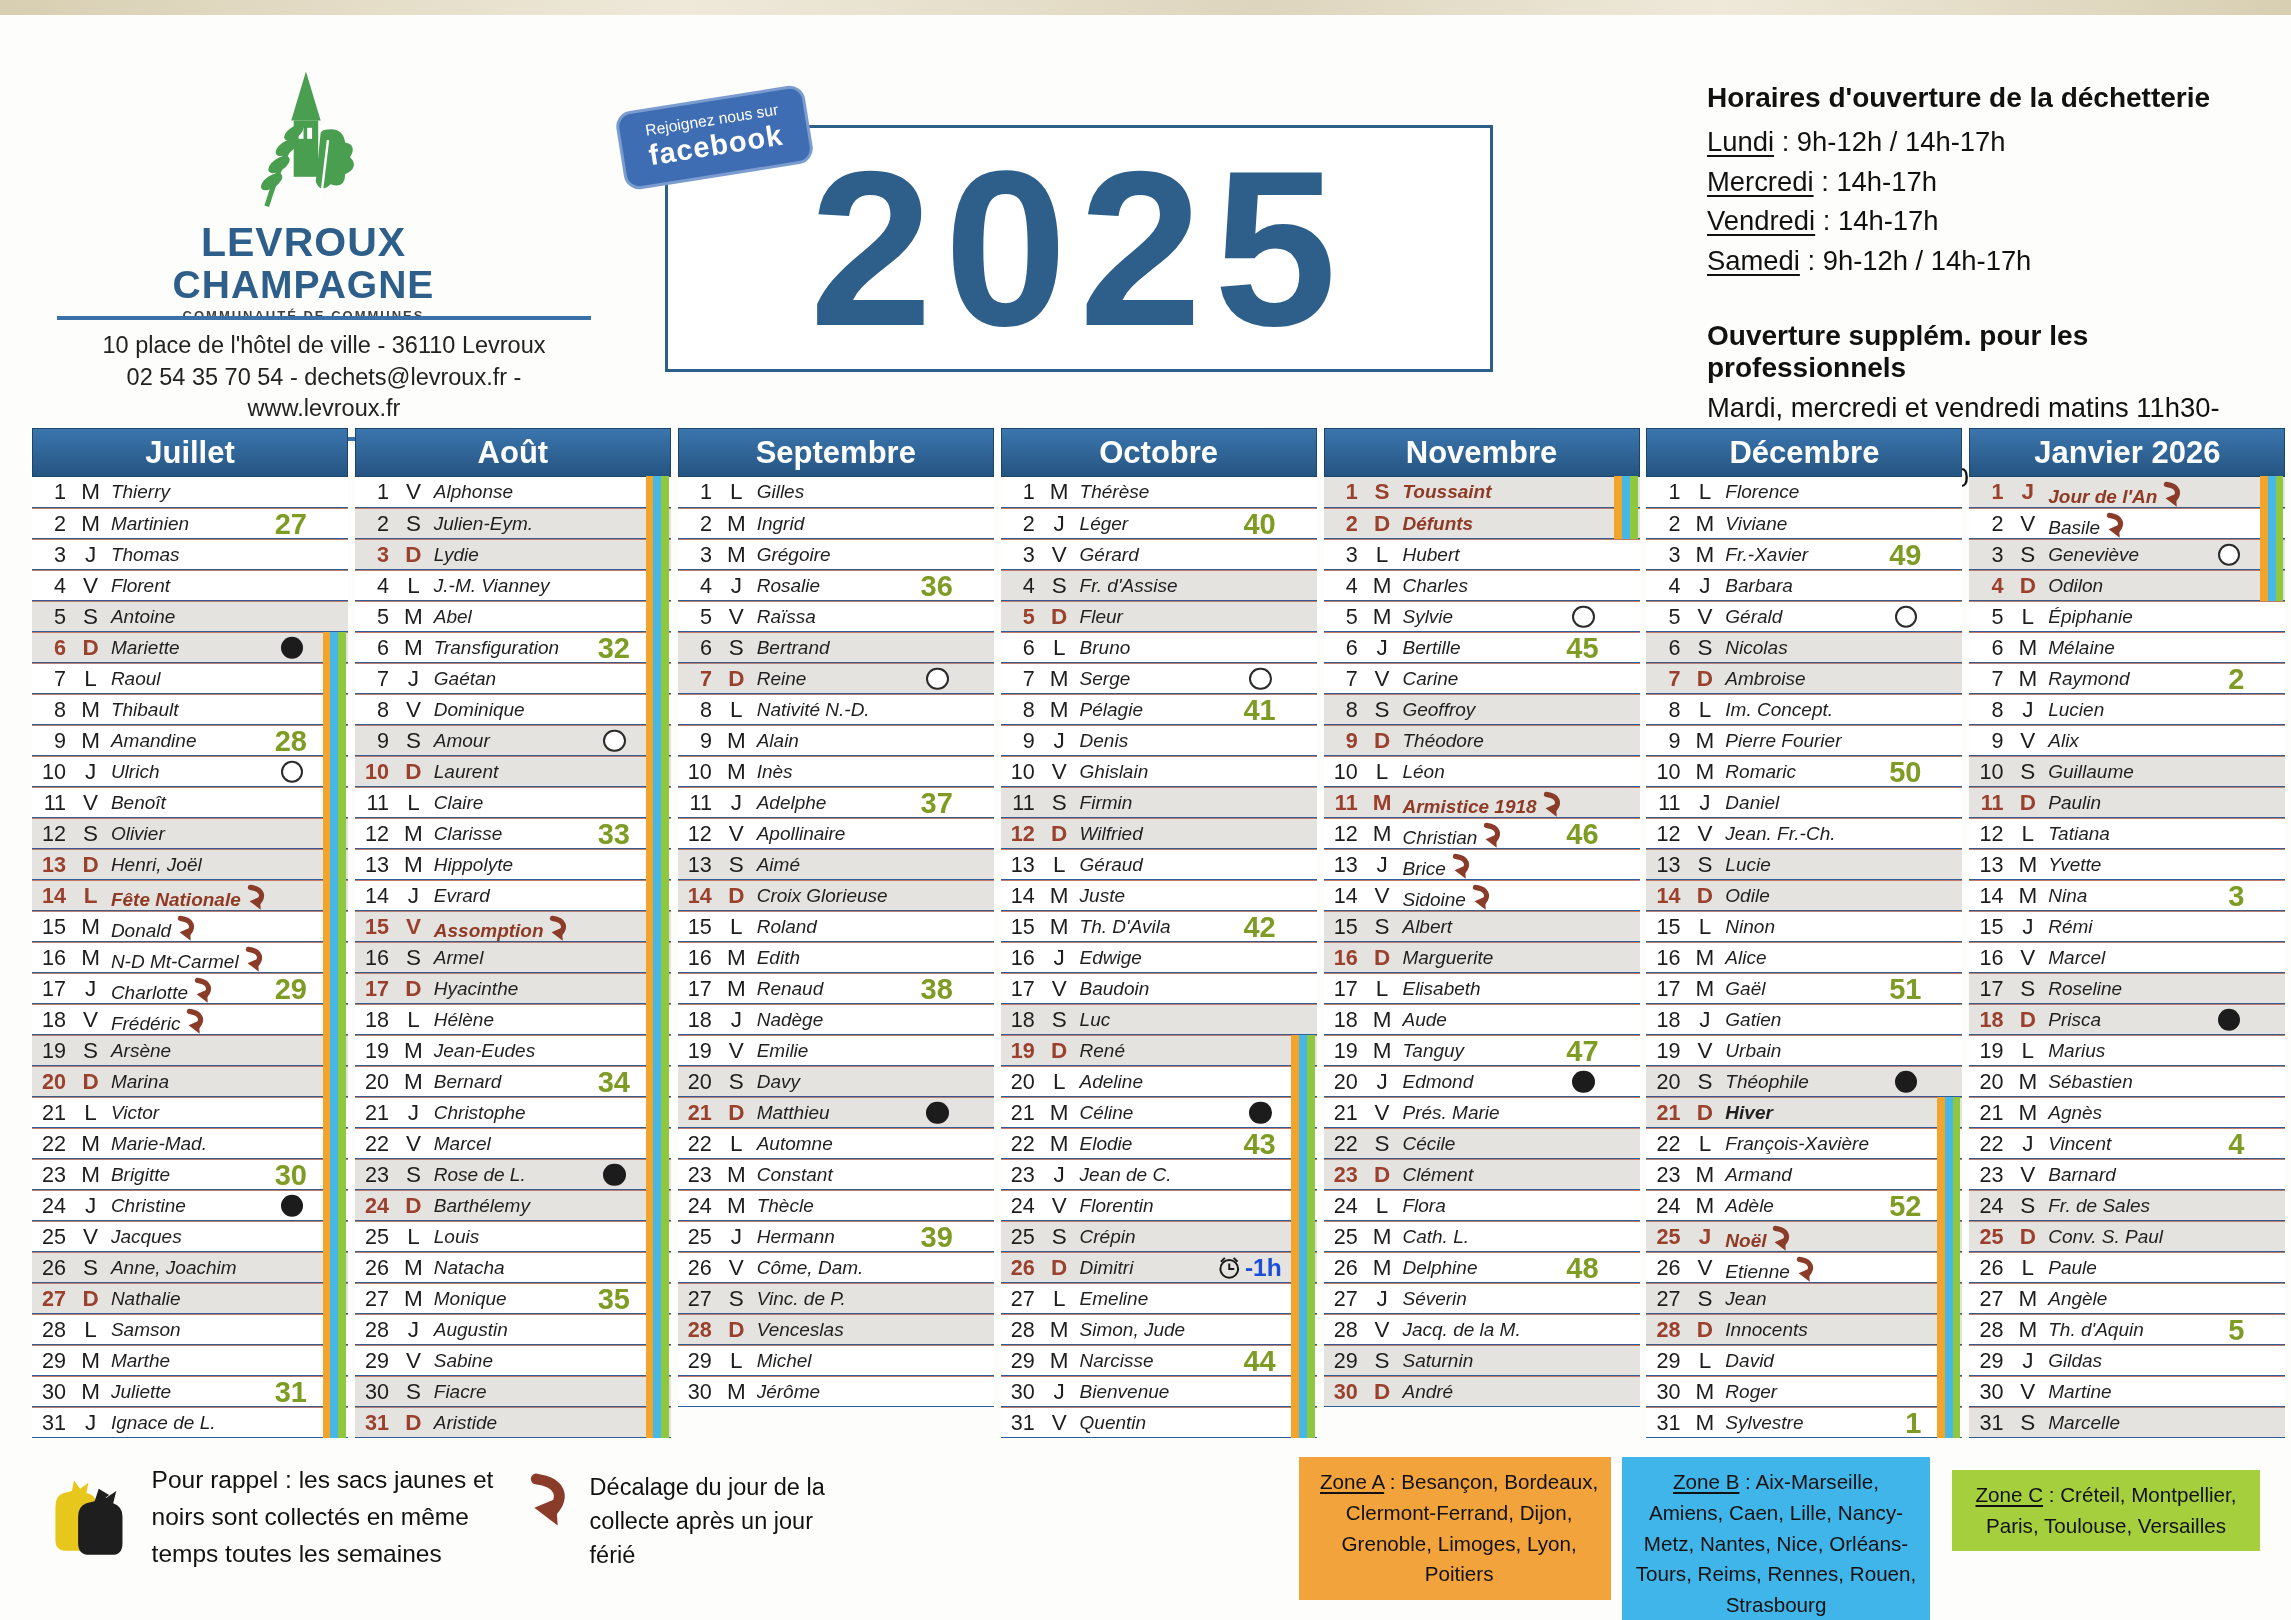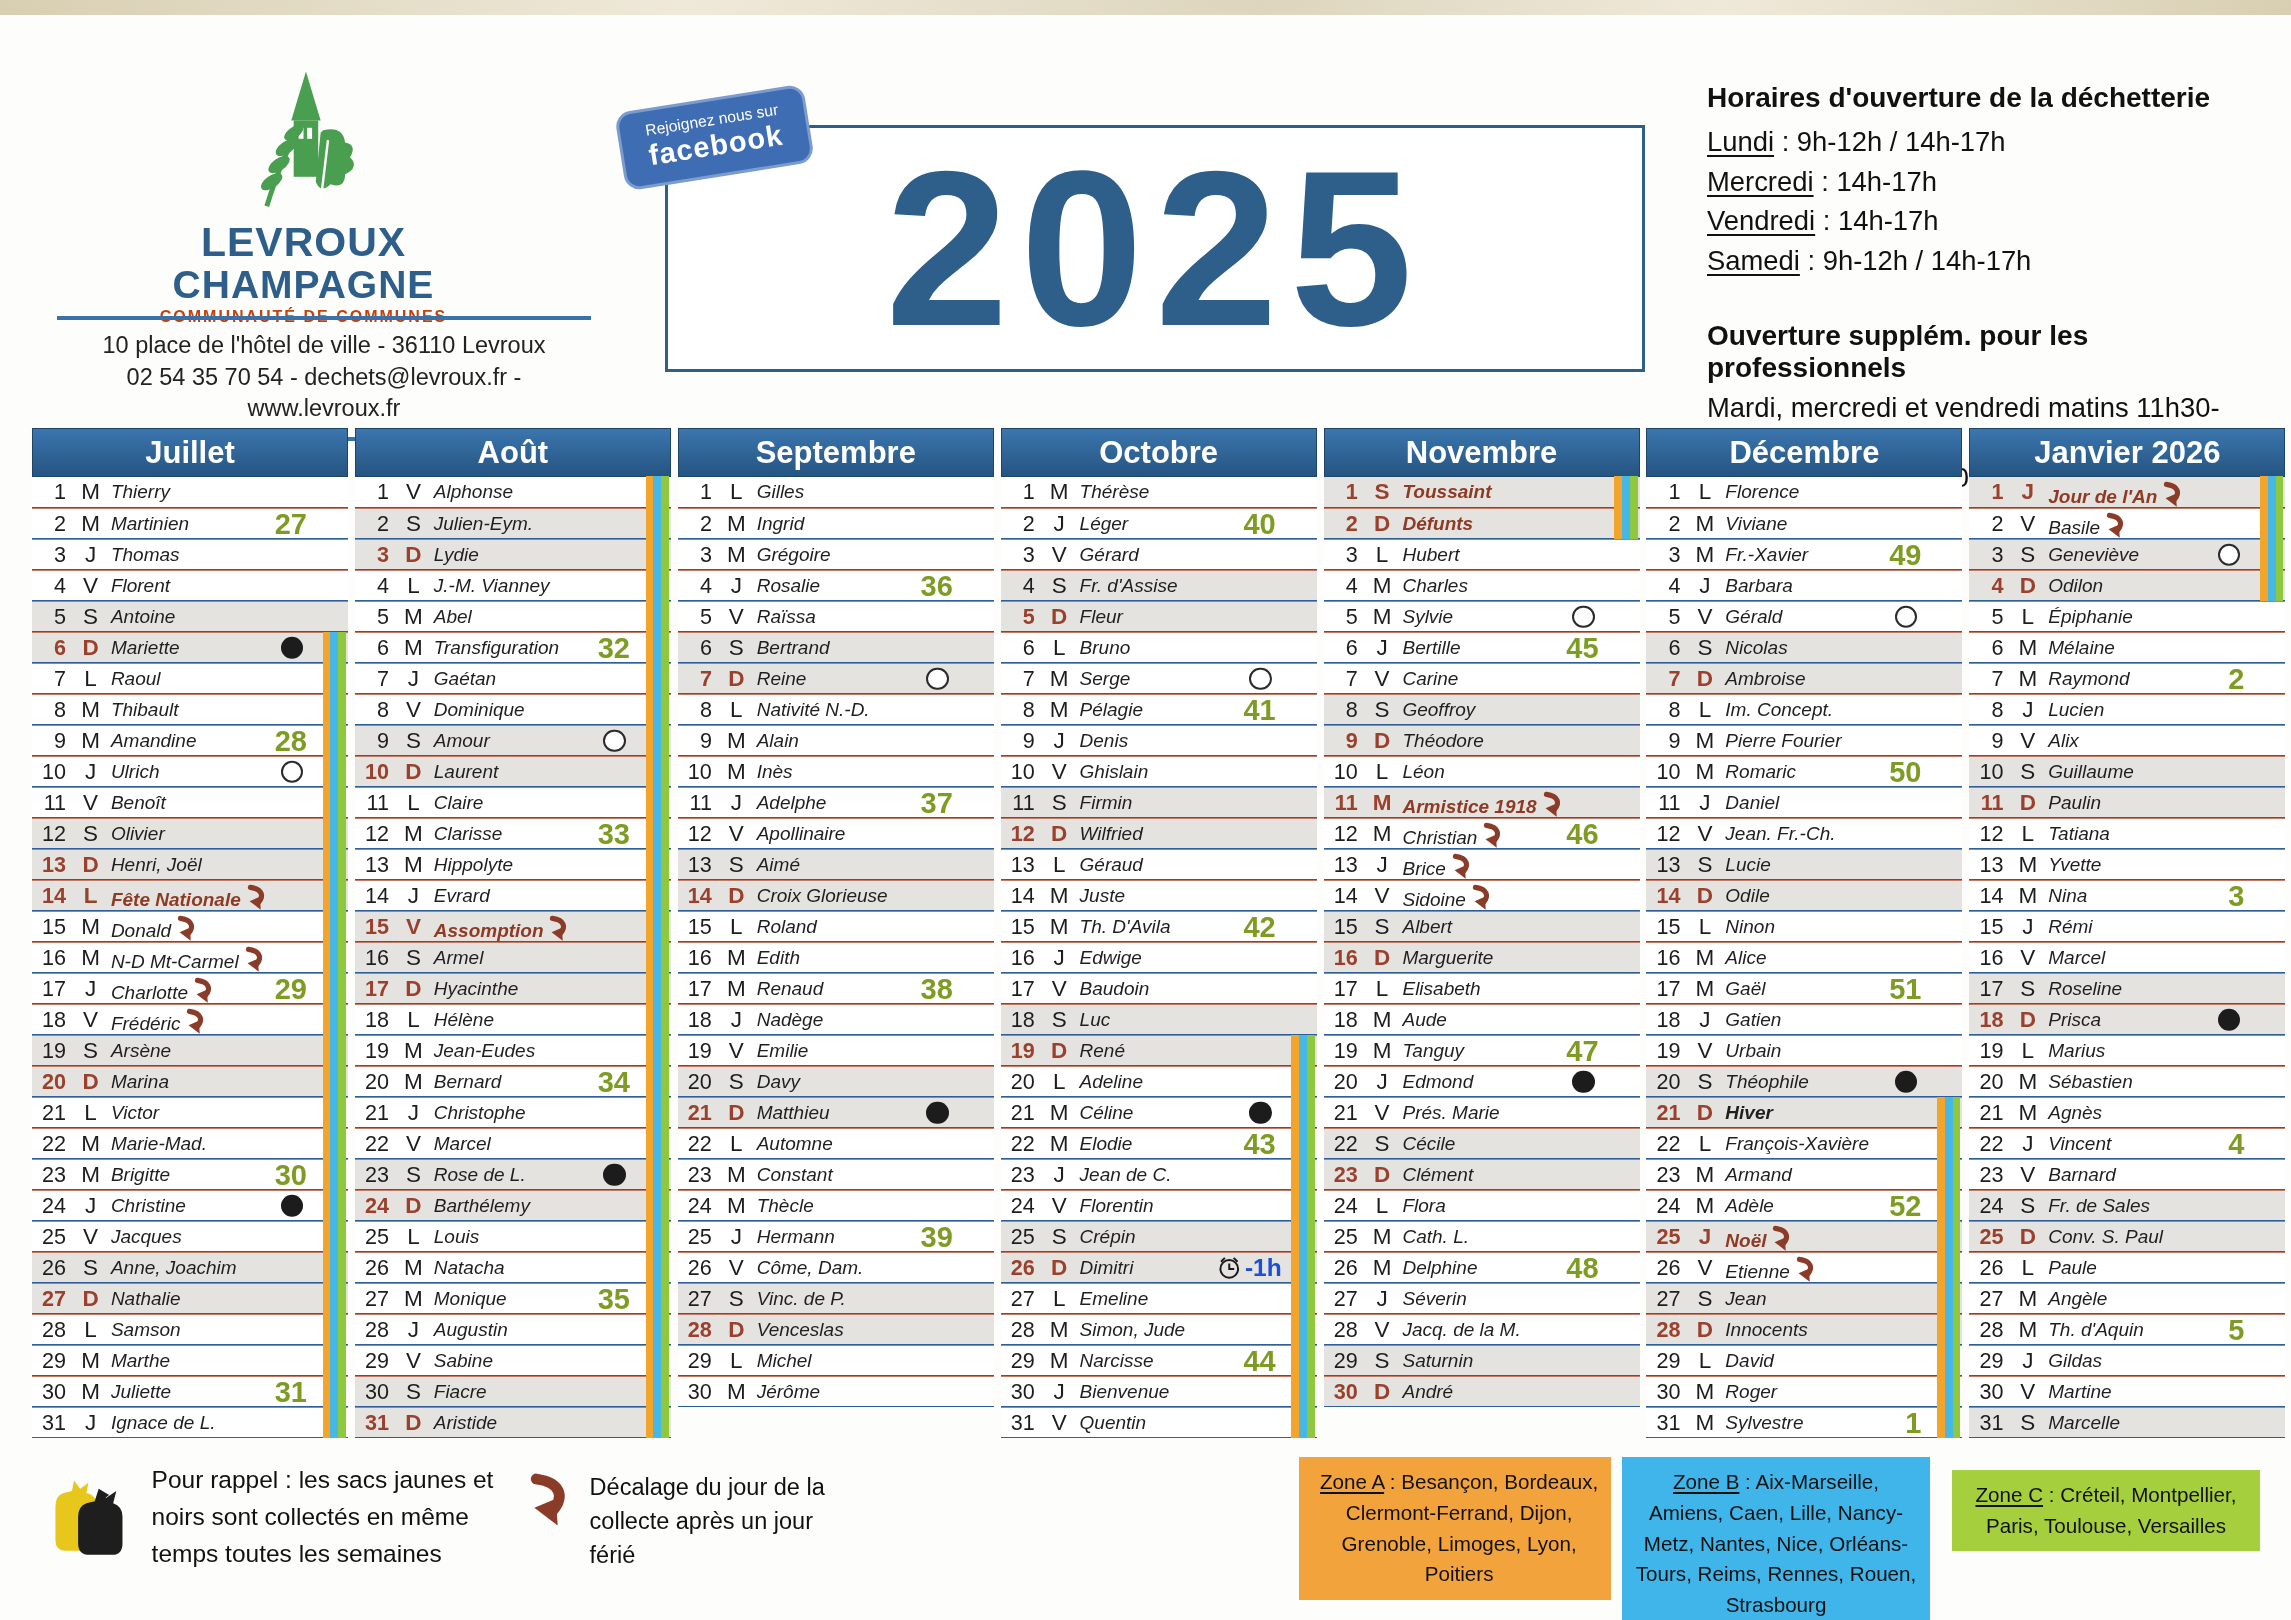--- a/index.html
+++ b/index.html
@@ -6,34 +6,34 @@
   html,body { background:#ffffff; }
   body { font-family: "Liberation Sans", sans-serif; }
   .page { position:relative; width:2292px; height:1620px; background:#fdfdfb; overflow:hidden; }
   .top-strip { position:absolute; top:0; left:0; right:0; height:14.7px;
     background:linear-gradient(90deg,#d8cfb2,#efe9da 30%,#ddd5bd 55%,#efe9da 75%,#d8cfb2); }
 
   
   .logo { position:absolute; left:88px; top:69px; width:431px; text-align:center; }
   .logo-title { color:#2d5f8a; font-weight:bold; line-height:1.08; letter-spacing:1px; }
   .lt1 { font-size:41px; } .lt2 { font-size:39px; } .lt3 { font-size:39px; }
-  .logo-sub { color:#c2410c; font-size:16px; letter-spacing:2px; margin-top:2px; font-weight:bold; }
+  .logo-sub { color:#404040; font-size:13px; letter-spacing:2px; margin-top:2px; font-weight:bold; }
   .addr { position:absolute; left:57px; top:316px; width:534px; text-align:center;
     border-top:4.9px solid #3a71a8; border-bottom:4.9px solid #3a71a8; padding:9.8px 0 11.8px; }
   .addr div { font-size:23.5px; color:#222; line-height:1.35; }
 
   
   .fb { position:absolute; left:619px; top:98px; width:191px; transform:rotate(-9deg);
     background:#3e6db3; border:3.9px solid #7b9cce; border-radius:15.7px; color:#fff;
     text-align:center; padding:9.8px 5.9px 11.8px; z-index:4; }
   .fb .l1 { font-size:15.7px; }
   .fb .l2 { font-size:29px; font-weight:bold; letter-spacing:1px; }
 
   
-  .year-box { position:absolute; left:665px; top:125px; width:980px; height:247px;
+  .year-box { position:absolute; left:665px; top:125px; width:828px; height:247px;
     background:#fff; border:3.9px solid #2d5f8a; display:flex; align-items:center; justify-content:center; }
   .year-box span { font-size:221px; font-weight:bold; color:#2d5f8a; letter-spacing:11.8px; line-height:1; }
 
   
   .hours { position:absolute; left:1707px; top:82px; width:588px; color:#111; }
   .hours .h-title { font-size:28px; font-weight:bold; margin-bottom:11.8px; }
   .hours .h-line { font-size:27.4px; margin:7.8px 0; }
   .hours .h-line u { text-underline-offset:3.9px; }
   .hours .pro-title { font-size:28px; font-weight:bold; margin-top:43px; margin-bottom:7.8px; }
   .hours .pro-line { font-size:27.4px; margin:5.9px 0; }

